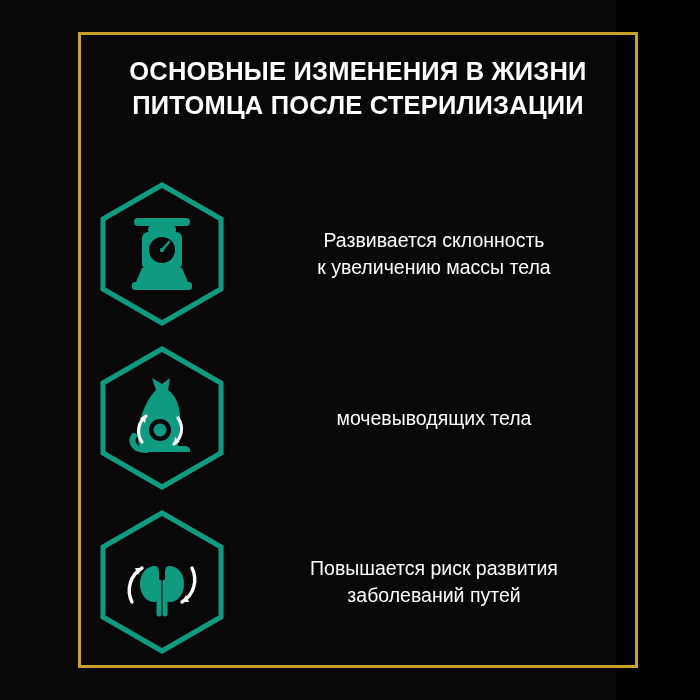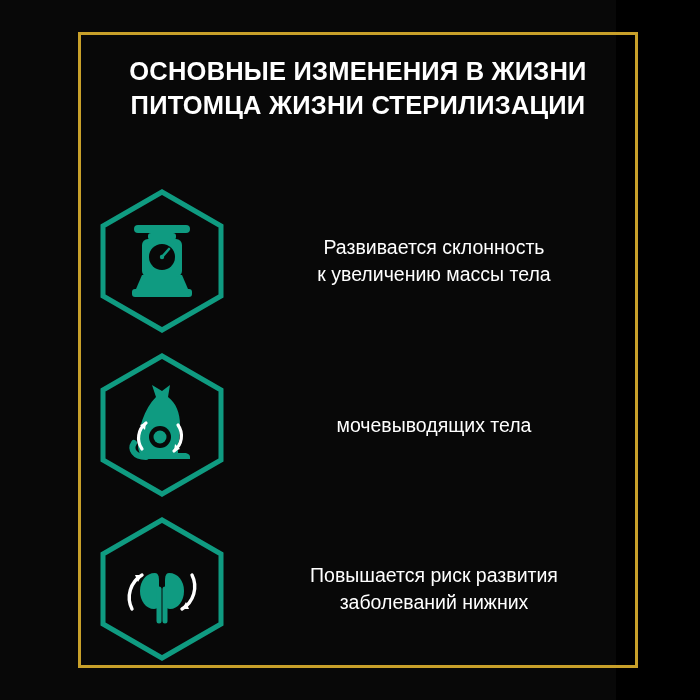--- a/index.html
+++ b/index.html
@@ -59,21 +59,21 @@
     color: #ffffff;
     font-size: 25.5px;
     font-weight: bold;
     line-height: 1.32;
     letter-spacing: 0.2px;
   }
 
   .rows {
     position: absolute;
     left: 78px;
-    top: 179px;
+    top: 172px;
     width: 560px;
   }
   .row {
     position: relative;
     display: flex;
     align-items: center;
     height: 164px;
   }
   .hex-wrap {
     width: 168px;
@@ -103,21 +103,21 @@
 
 <div id="slide">
 
   <div class="frame-top"></div>
   <div class="frame-left"></div>
   <div class="frame-right"></div>
   <div class="frame-bottom"></div>
 
   <div class="title">
     <span>ОСНОВНЫЕ ИЗМЕНЕНИЯ В ЖИЗНИ</span><br>
-    <span>ПИТОМЦА ЖИЗНИ СТЕРИЛИЗАЦИИ</span>
+    <span>ПИТОМЦА ПОСЛЕ СТЕРИЛИЗАЦИИ</span>
   </div>
 
   <div class="rows">
 
     <div class="row">
       <div class="hex-wrap">
         <div class="hex">
           <svg width="128" height="144" viewBox="0 0 128 144">
             <polygon points="64,3 123,37 123,107 64,141 5,107 5,37" fill="none" stroke="#0f9b81" stroke-width="5"></polygon>
 
@@ -187,18 +187,18 @@
 
             <path d="M34,92 A26,26 0 0 1 44,58" fill="none" stroke="#ffffff" stroke-width="3.4" stroke-linecap="round"></path>
             <polygon points="44,58 37,58 40,65" fill="#ffffff"></polygon>
             <path d="M94,58 A26,26 0 0 1 84,92" fill="none" stroke="#ffffff" stroke-width="3.4" stroke-linecap="round"></path>
             <polygon points="84,92 91,92 88,85" fill="#ffffff"></polygon>
           </svg>
         </div>
       </div>
       <div class="row-text">
         <span class="ln">Повышается риск развития</span>
-        <span class="ln">заболеваний нижних</span>
+        <span class="ln">заболеваний путей</span>
       </div>
     </div>
 
   </div>
 </div>
 
 </body></html>

